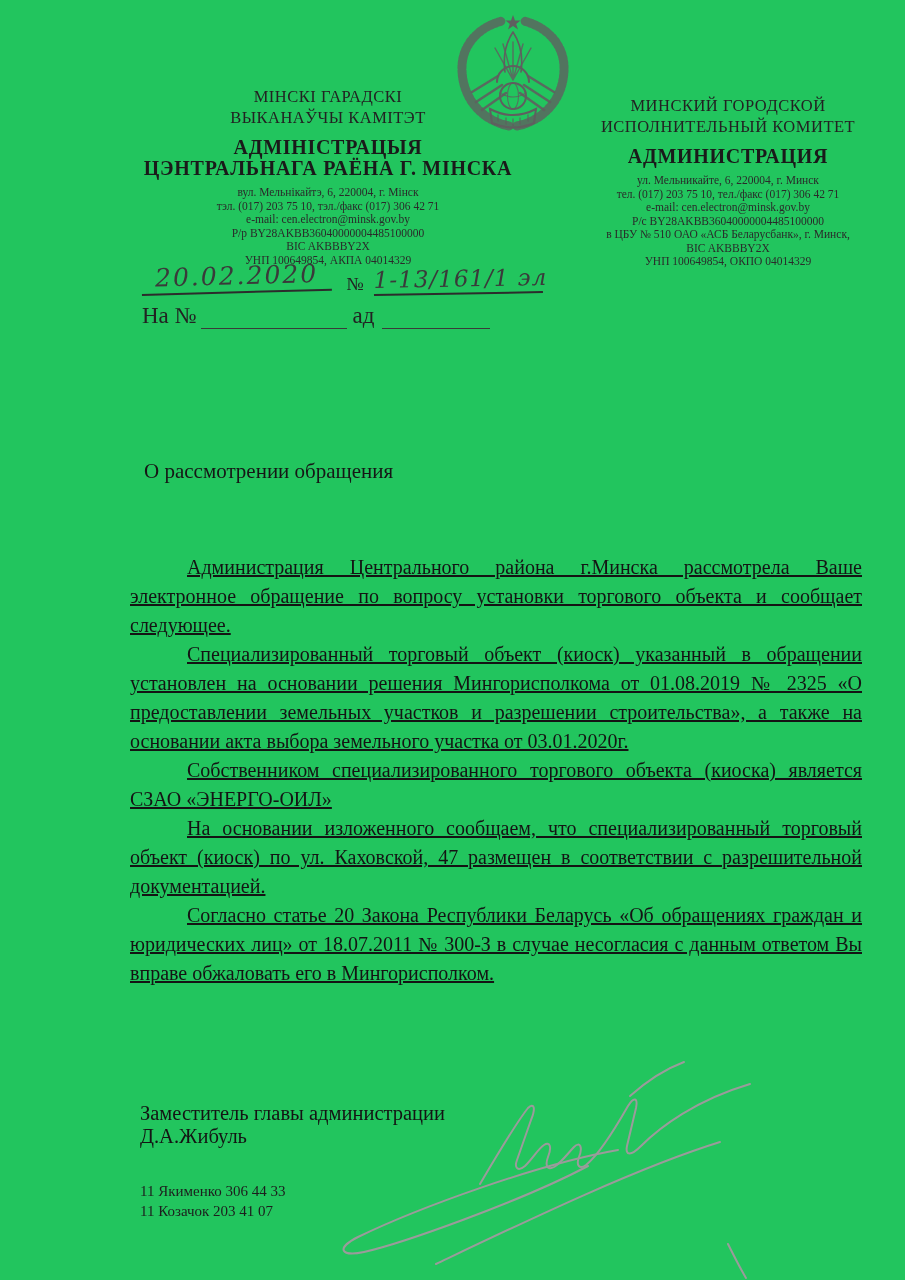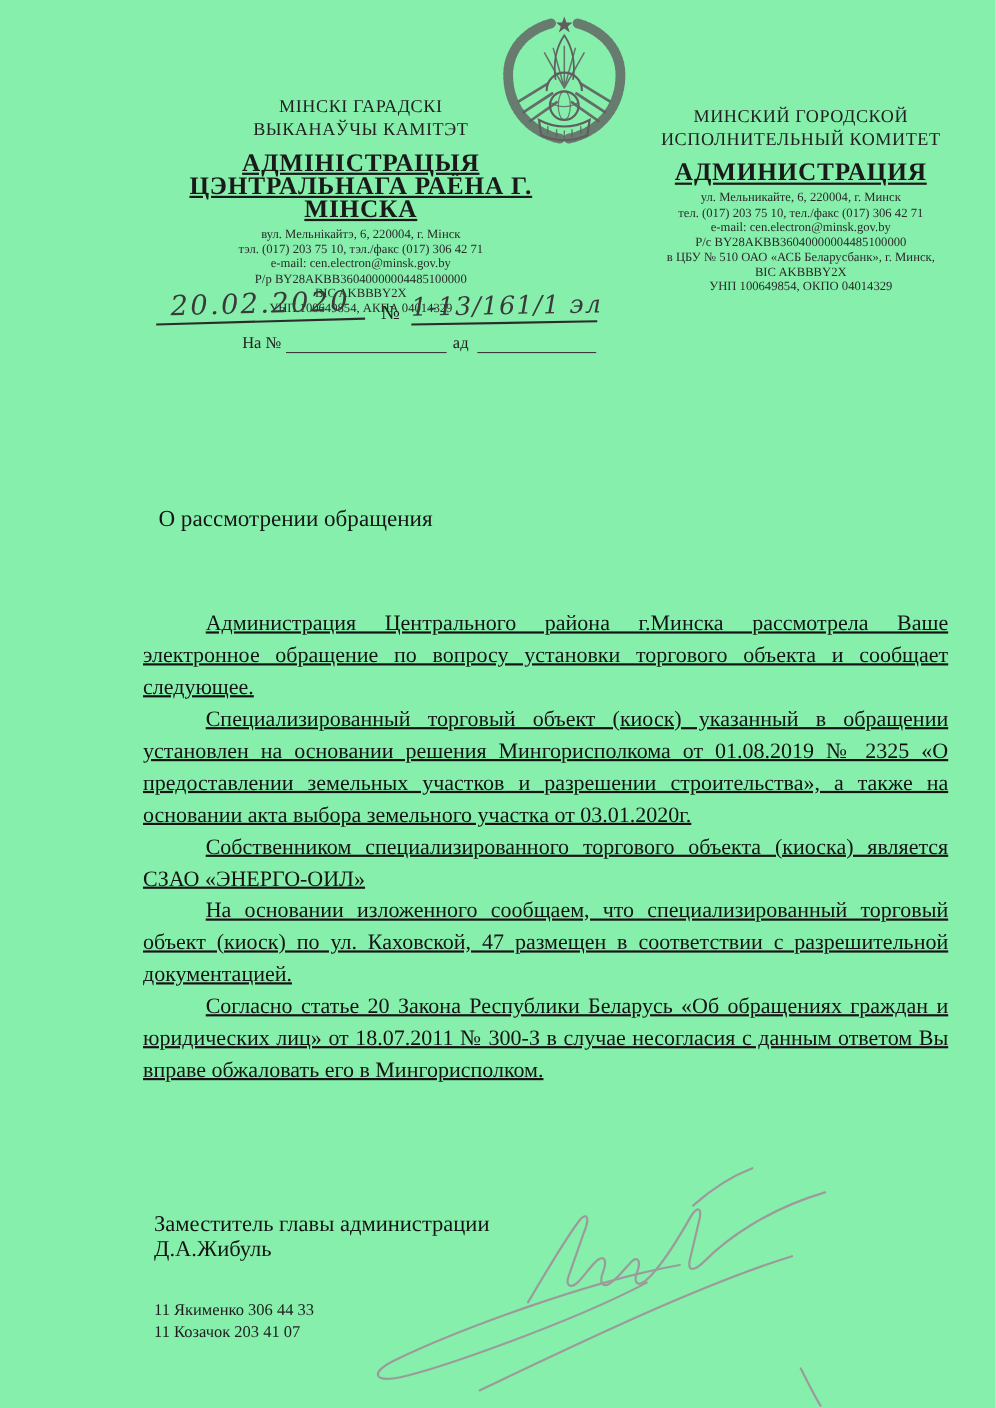--- a/index.html
+++ b/index.html
@@ -1,49 +1,49 @@
 <!DOCTYPE html>
 <html><head>
 <meta charset="utf-8">
 <style>
   html,body{margin:0;padding:0;background:#e8e8e8;}
   .page{
     position:relative;width:905px;height:1280px;margin:0 auto;
-    background:#86efac;overflow:hidden;
+    background:#22c55e;overflow:hidden;
     font-family:"Liberation Serif","DejaVu Serif",serif;
     color:#1b1b1b;
   }
   
   .emblem{position:absolute;left:452px;top:12px;width:122px;height:120px;}
   .lh{position:absolute;text-align:center;}
   .lh-left{left:138px;top:86px;width:380px;}
   .lh-right{left:552px;top:95px;width:352px;}
   .lh-top{font-size:16.5px;line-height:21px;letter-spacing:.5px;color:#222;}
-  .lh-name{margin-top:9px;font-weight:bold;font-size:23px;line-height:21px;letter-spacing:.7px;color:#1a1a1a;text-decoration:underline;}
+  .lh-name{margin-top:9px;font-weight:bold;font-size:20px;line-height:21px;letter-spacing:.7px;color:#1a1a1a;}
   .lh-addr{margin-top:7px;font-size:11.5px;line-height:13.5px;color:#2a2a2a;}
   
   .ref{position:absolute;left:142px;top:264px;width:400px;}
   .ref-line1{display:flex;align-items:flex-end;}
   .hw{
     font-style:italic;color:#3a3a3a;
     font-family:"DejaVu Serif","Liberation Serif",serif;
     white-space:nowrap;
   }
   .hw-date{
     display:inline-block;width:196px;font-size:25px;line-height:30px;
     border-bottom:2px solid #2c2c2c;text-align:center;
     transform:rotate(-1.6deg);transform-origin:left bottom;letter-spacing:2px;
   }
   .no-label{font-size:18px;margin:0 10px 1px 14px;color:#222;}
   .hw-number{
     display:inline-block;min-width:138px;font-size:23px;line-height:28px;
     border-bottom:2px solid #2c2c2c;text-align:center;
     transform:rotate(-1deg);transform-origin:left bottom;letter-spacing:1px;
   }
-  .ref-line2{margin-top:7px;font-size:15px;display:flex;align-items:flex-end;color:#222;justify-content:flex-end;}
+  .ref-line2{margin-top:7px;font-size:23px;display:flex;align-items:flex-end;color:#222;}
   .blank{display:inline-block;border-bottom:1.5px solid #3a3a3a;height:17px;}
   .blank-1{width:146px;margin:0 6px 0 4px;}
   .blank-2{width:108px;margin-left:8px;}
   
   .subject{position:absolute;left:144px;top:459px;font-size:21px;color:#161616;}
   .body-text{
     position:absolute;left:130px;top:553px;width:732px;
     font-size:20px;line-height:29px;text-align:justify;color:#141414;
   }
   .body-text p{margin:0;text-indent:57px;text-decoration:underline;}

